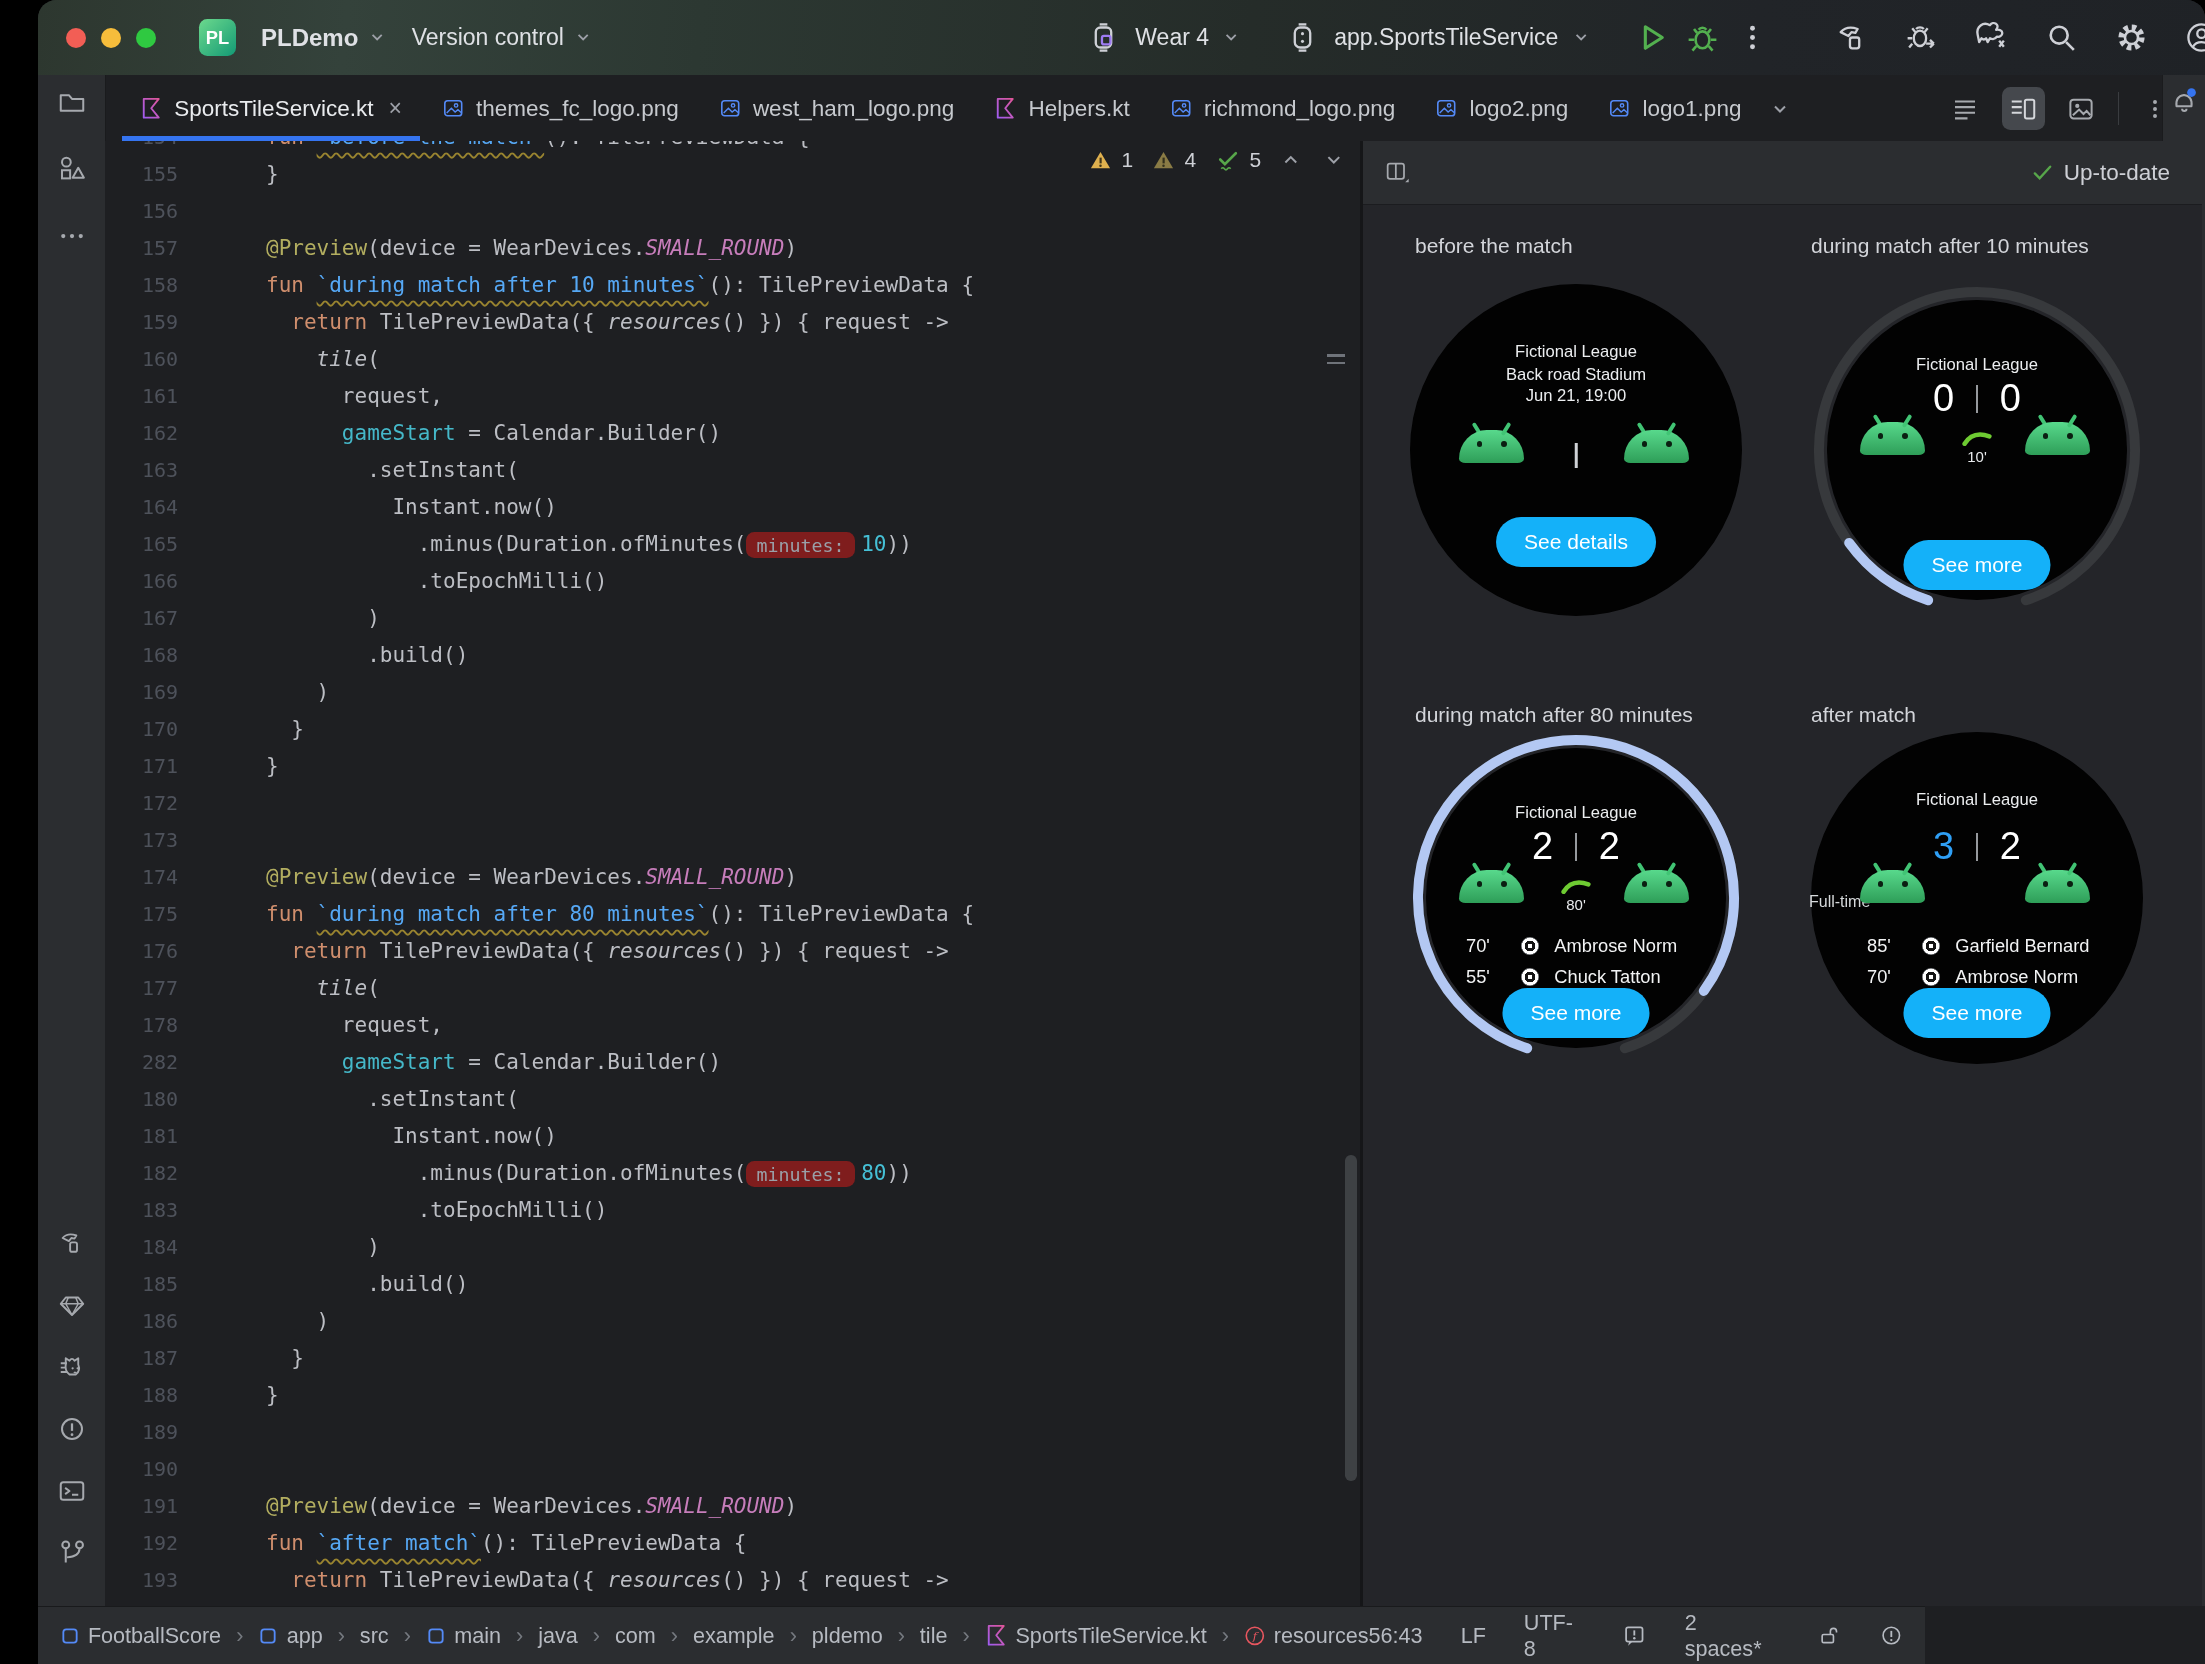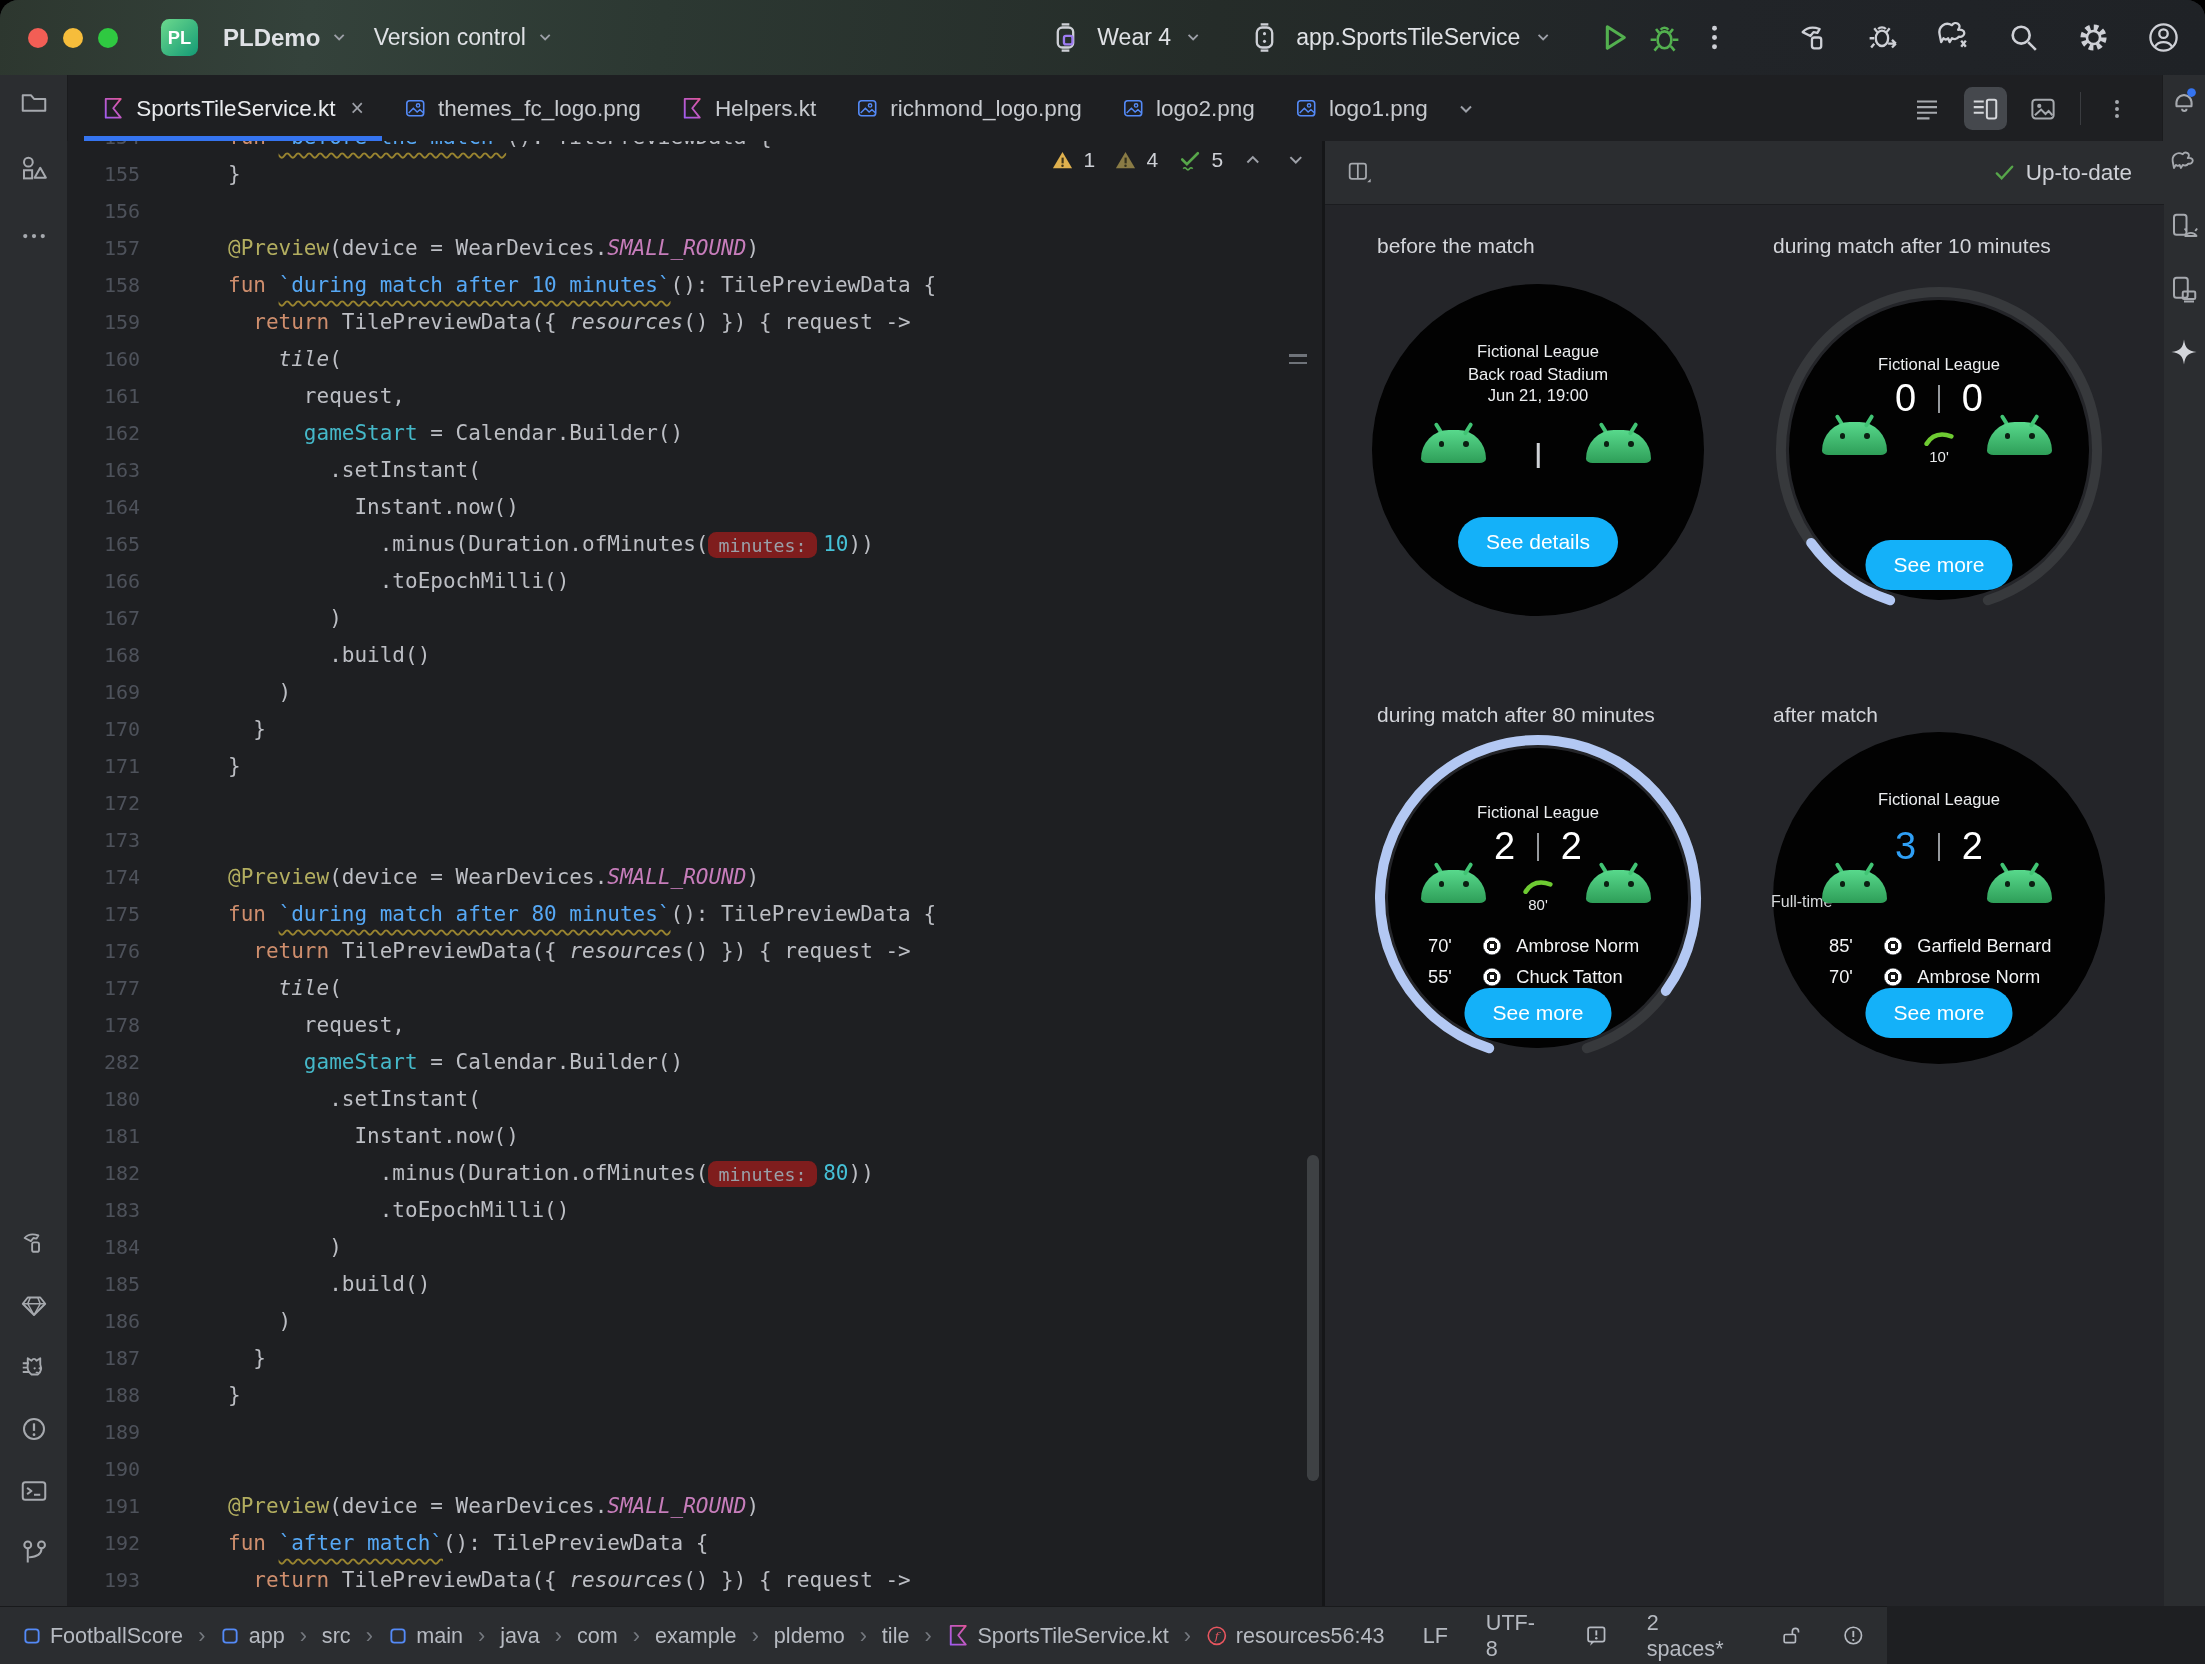--- a/index.html
+++ b/index.html
@@ -1,17 +1,17 @@
 <!DOCTYPE html>
 <html style="font-size:13.3px"><head>
 <meta charset="utf-8">
 <style>
   html,body{margin:0;padding:0;background:#000;width:2205px;height:1664px;overflow:hidden;
     font-family:"Liberation Sans","DejaVu Sans",sans-serif;}
-  .window{position:absolute;inset:0;border-radius:18.3px 18.3px 0 0;overflow:hidden;background:#1e1f22;}
+  .window{position:absolute;inset:0;border-radius:18.3px 18.3px 0 0;overflow:hidden;background:#1e1f22;margin-left:38px;}
 
   
   .titlebar{position:absolute;left:0;top:0;width:2205px;height:75px;
     background:linear-gradient(95deg,#2d372f 0%,#34423b 14%,#2c3832 30%,#252c29 55%,#212428 78%,#1f2226 100%);
     display:flex;align-items:center;}
   .traffic{display:flex;gap:15px;margin-left:28px;}
   .light{width:20px;height:20px;border-radius:50%;}
   .light.r{background:#f25e55}.light.y{background:#f6bd3b}.light.g{background:#2fc941}
   .tl-logo{width:37px;height:37px;border-radius:8.3px;margin-left:43px;
     background:linear-gradient(135deg,#6cd98d,#139a75);color:#fff;font-weight:bold;font-size:18.3px;
@@ -230,20 +230,30 @@
         </div>
         <div class="tab">
           <span style="display: inline-flex; align-items: center;">
             <svg width="22.5" height="22.5" viewBox="0 0 48 48">
               <rect x="6" y="8" width="36" height="32" rx="6" fill="none" stroke="#548af7" stroke-width="3.4"></rect>
               <circle cx="30" cy="18" r="3.6" fill="none" stroke="#548af7" stroke-width="3"></circle>
               <path d="M10 34 l10 -10 8 8 6 -5 8 7" fill="none" stroke="#548af7" stroke-width="3"></path>
             </svg>
           </span>
           <span>themes_fc_logo.png</span>
+        </div>
+        <div class="tab">
+          <span style="display: inline-flex; align-items: center;">
+            <svg width="22.5" height="22.5" viewBox="0 0 48 48">
+              <rect x="6" y="8" width="36" height="32" rx="6" fill="none" stroke="#548af7" stroke-width="3.4"></rect>
+              <circle cx="30" cy="18" r="3.6" fill="none" stroke="#548af7" stroke-width="3"></circle>
+              <path d="M10 34 l10 -10 8 8 6 -5 8 7" fill="none" stroke="#548af7" stroke-width="3"></path>
+            </svg>
+          </span>
+          <span>west_ham_logo.png</span>
         </div>
         <div class="tab">
           <span style="display: inline-flex; align-items: center;">
             <svg width="22.5" height="22.5" viewBox="0 0 48 48">
               <defs>
                 <linearGradient id="kg4" x1="0" y1="1" x2="1" y2="0">
                   <stop offset="0" stop-color="#a05cf0"></stop>
                   <stop offset="1" stop-color="#e0569a"></stop>
                 </linearGradient>
               </defs>

